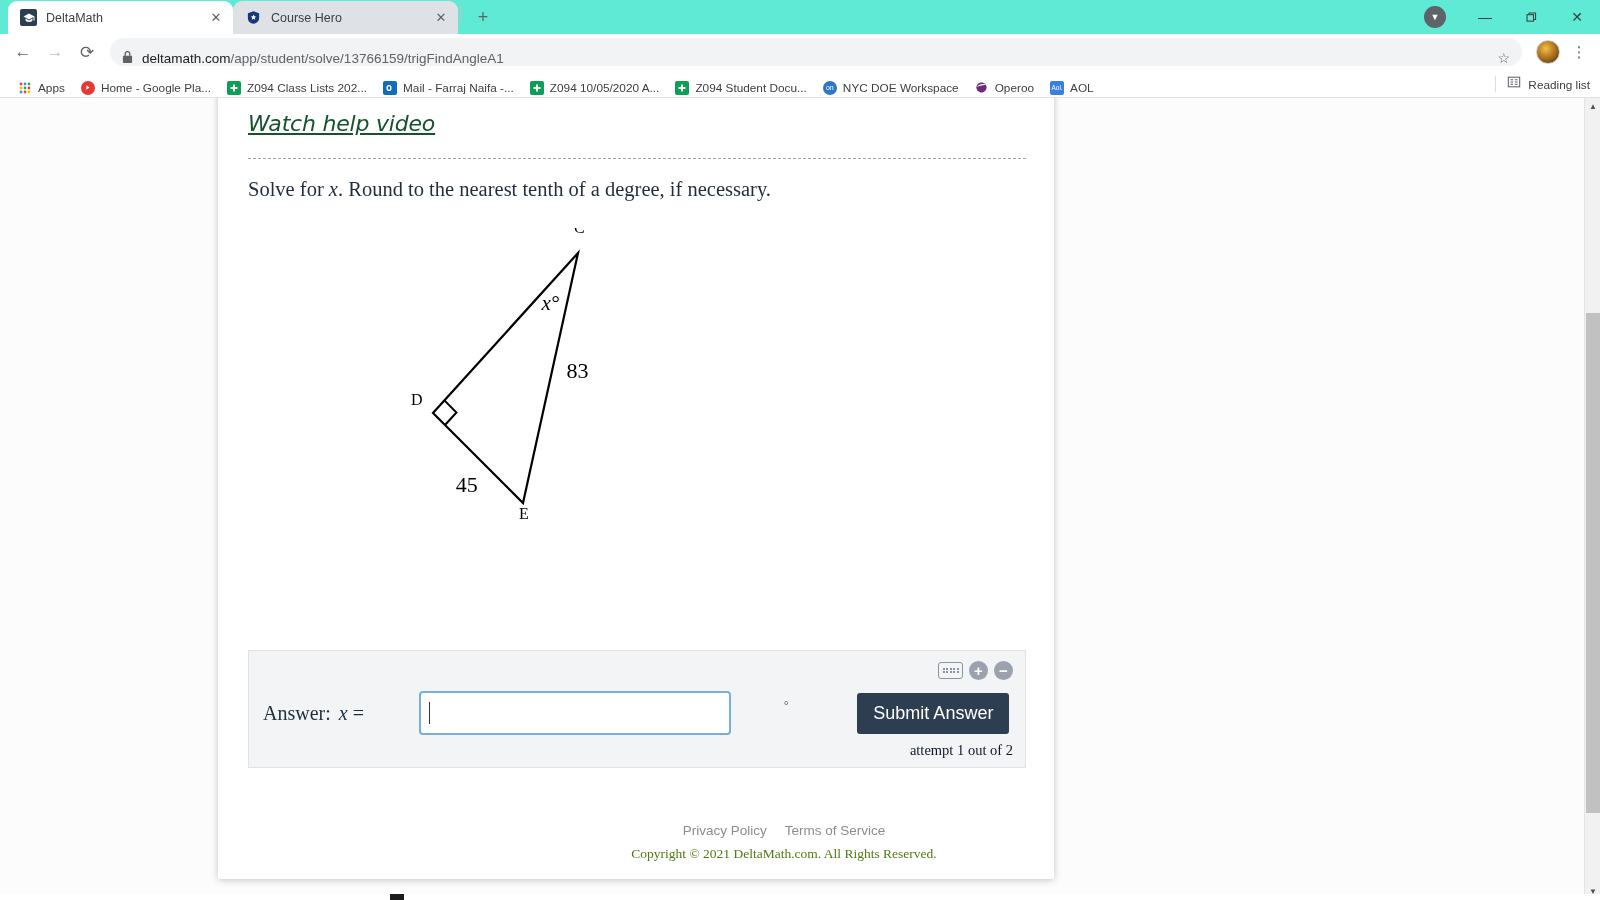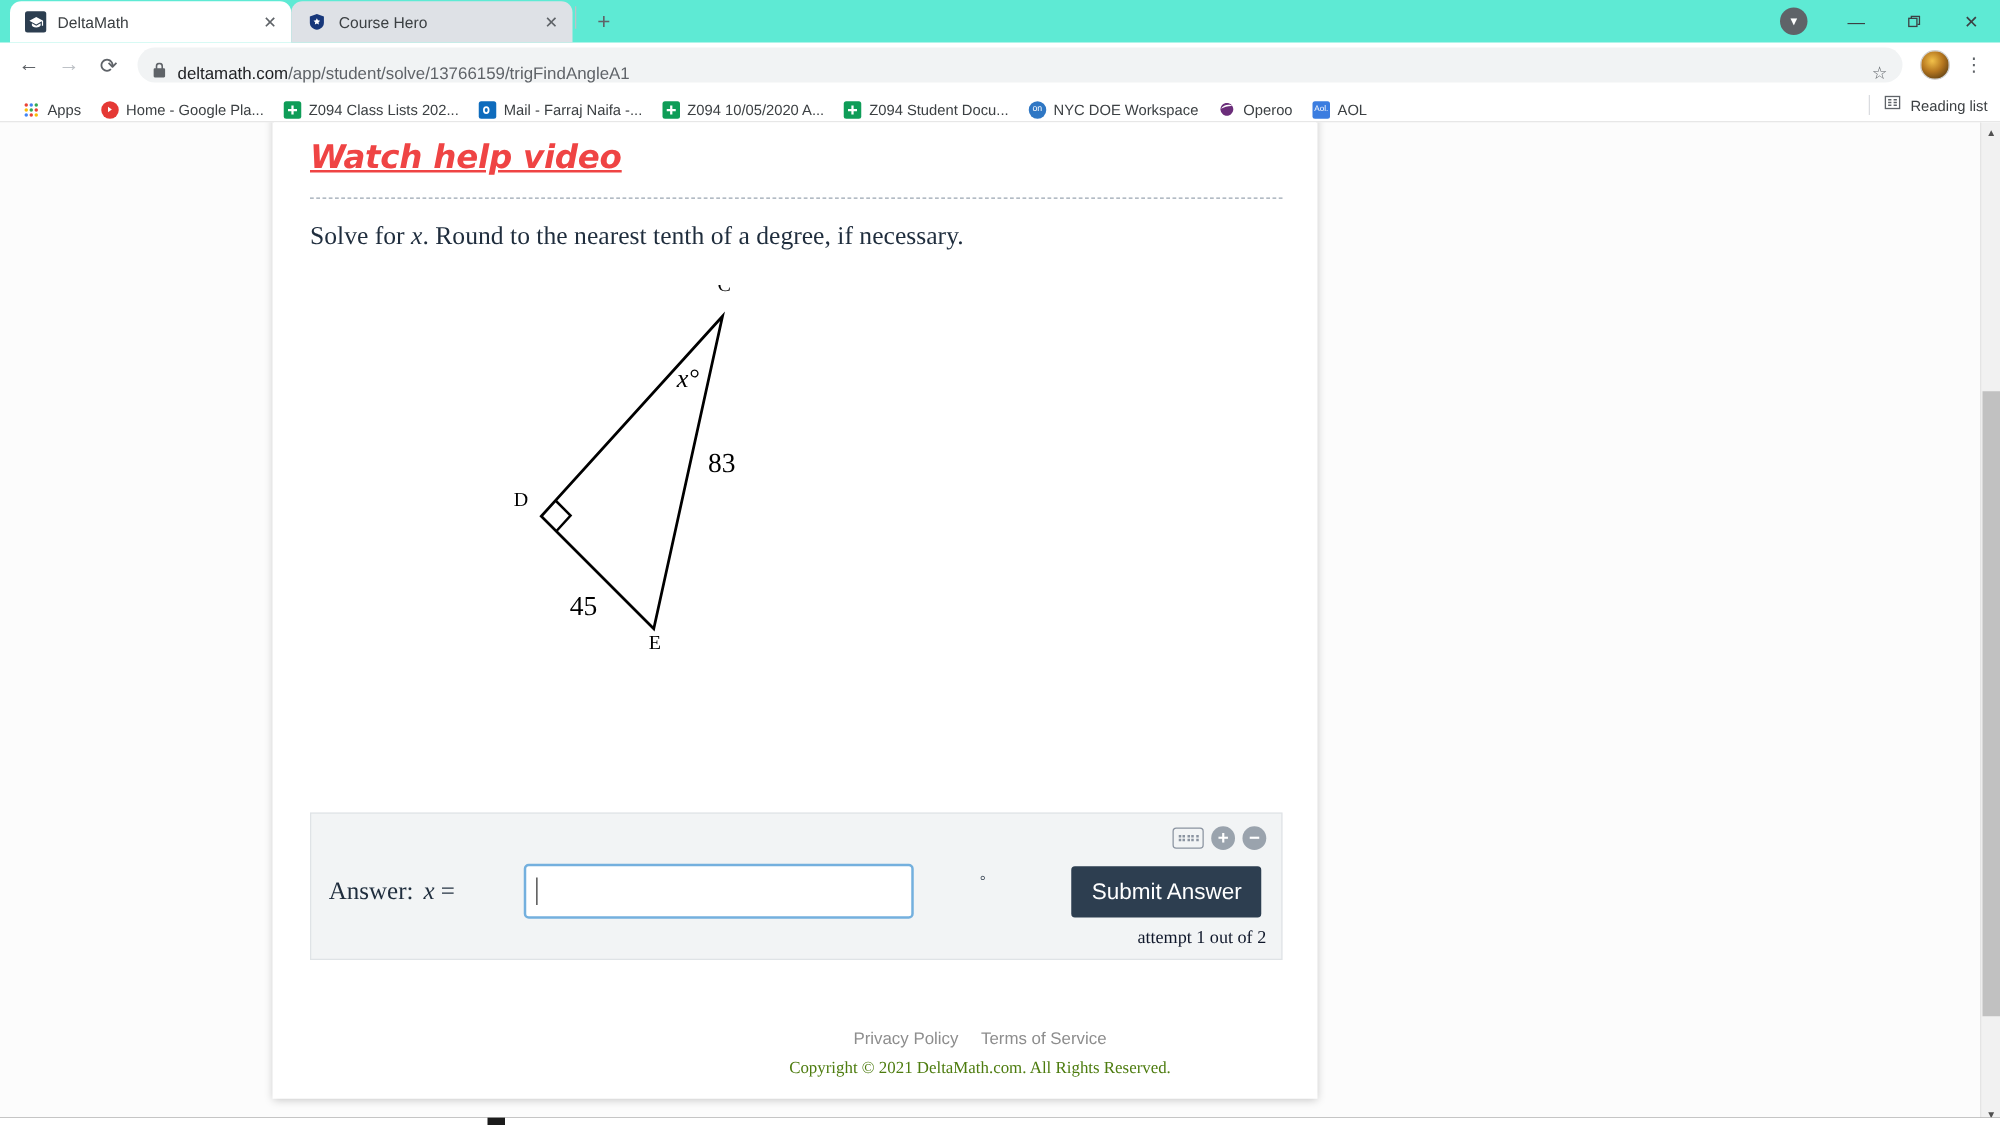--- a/index.html
+++ b/index.html
@@ -123,21 +123,21 @@
 
   
   .card {
     position:absolute; left:218px; top:-10px; width:836px; height:791px;
     background:#ffffff; box-shadow: 0 1px 7px rgba(0,0,0,0.22);
   }
   .card-inner { position:relative; padding: 0 30px; }
   .help-video {
     position:absolute; left:30px; top:23px;
     font-family:"DejaVu Sans", sans-serif; font-style:italic;
-    font-size:26px; color:#ef4444; letter-spacing:-0.2px;font-weight:bold;
+    font-size:22px; color:#14532d; letter-spacing:-0.2px;
   }
   .divider {
     position:absolute; left:30px; top:70px; width:778px; height:0;
     border-top: 1px dashed #9aa5b1;
   }
   .prompt {
     position:absolute; left:30px; top:90px;
     font-family:"Liberation Serif", serif; font-size:20.5px; color:#1f2d3d;
   }
   .prompt .var { font-style:italic; }

